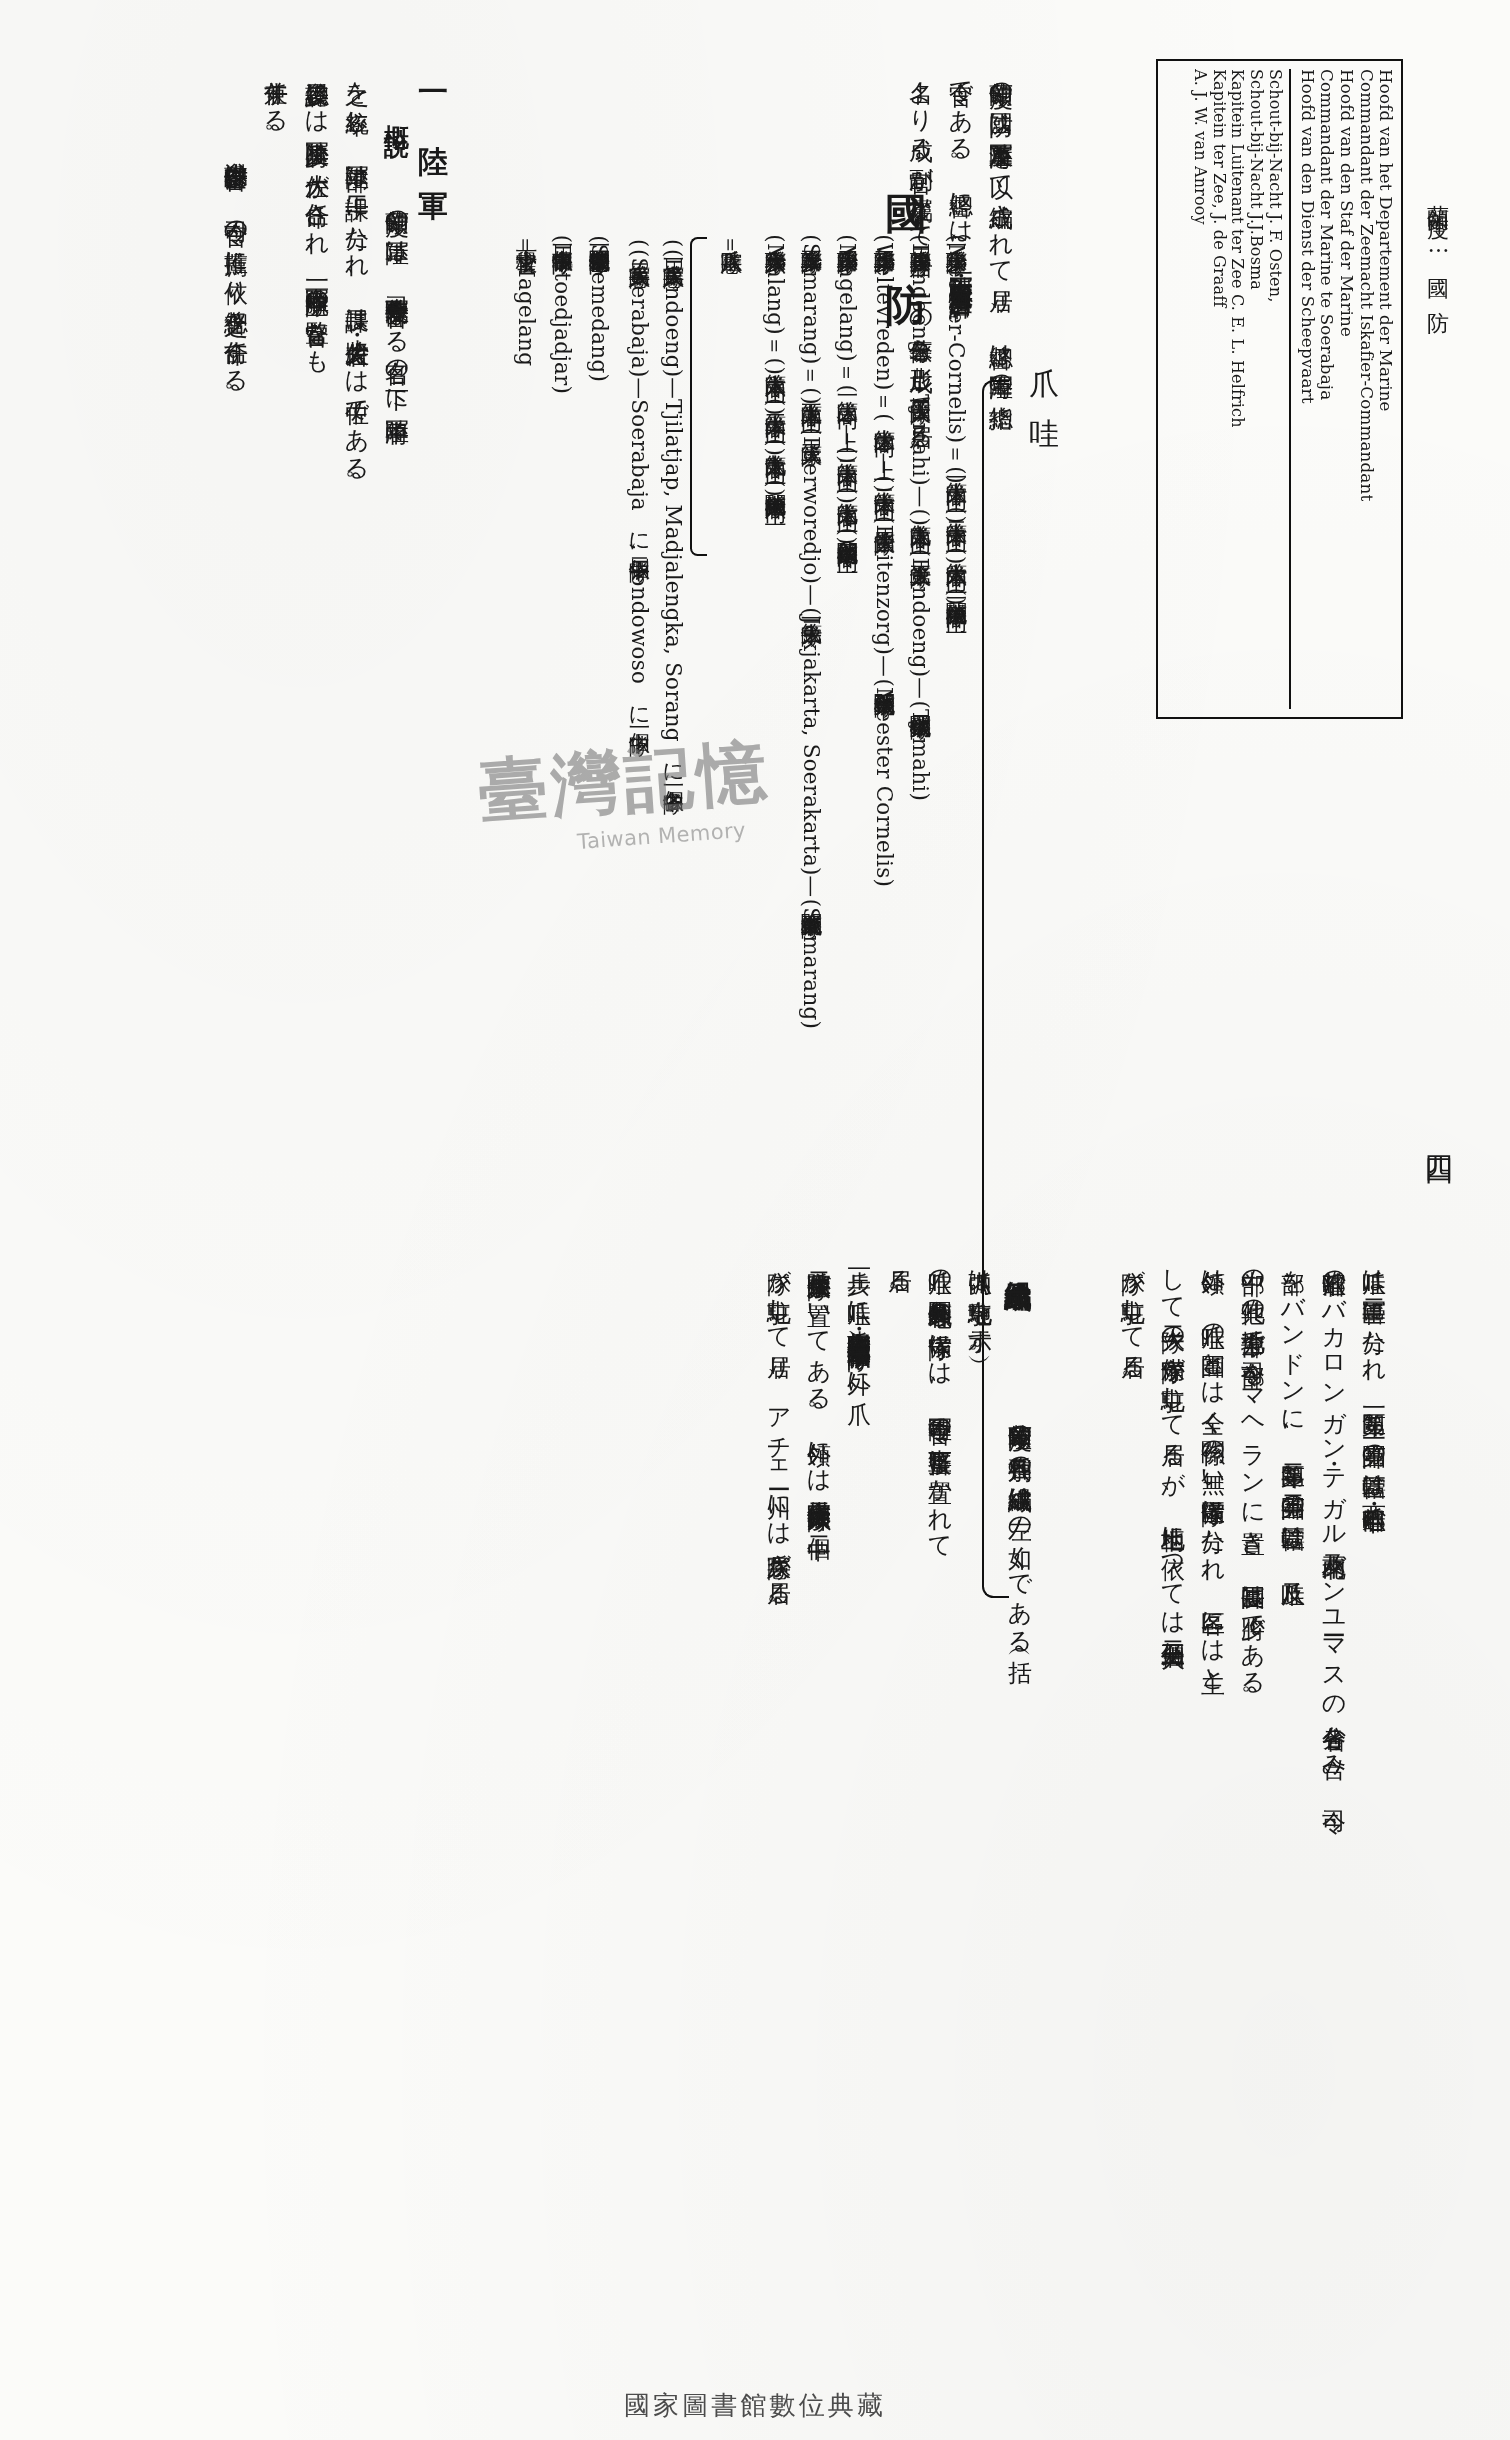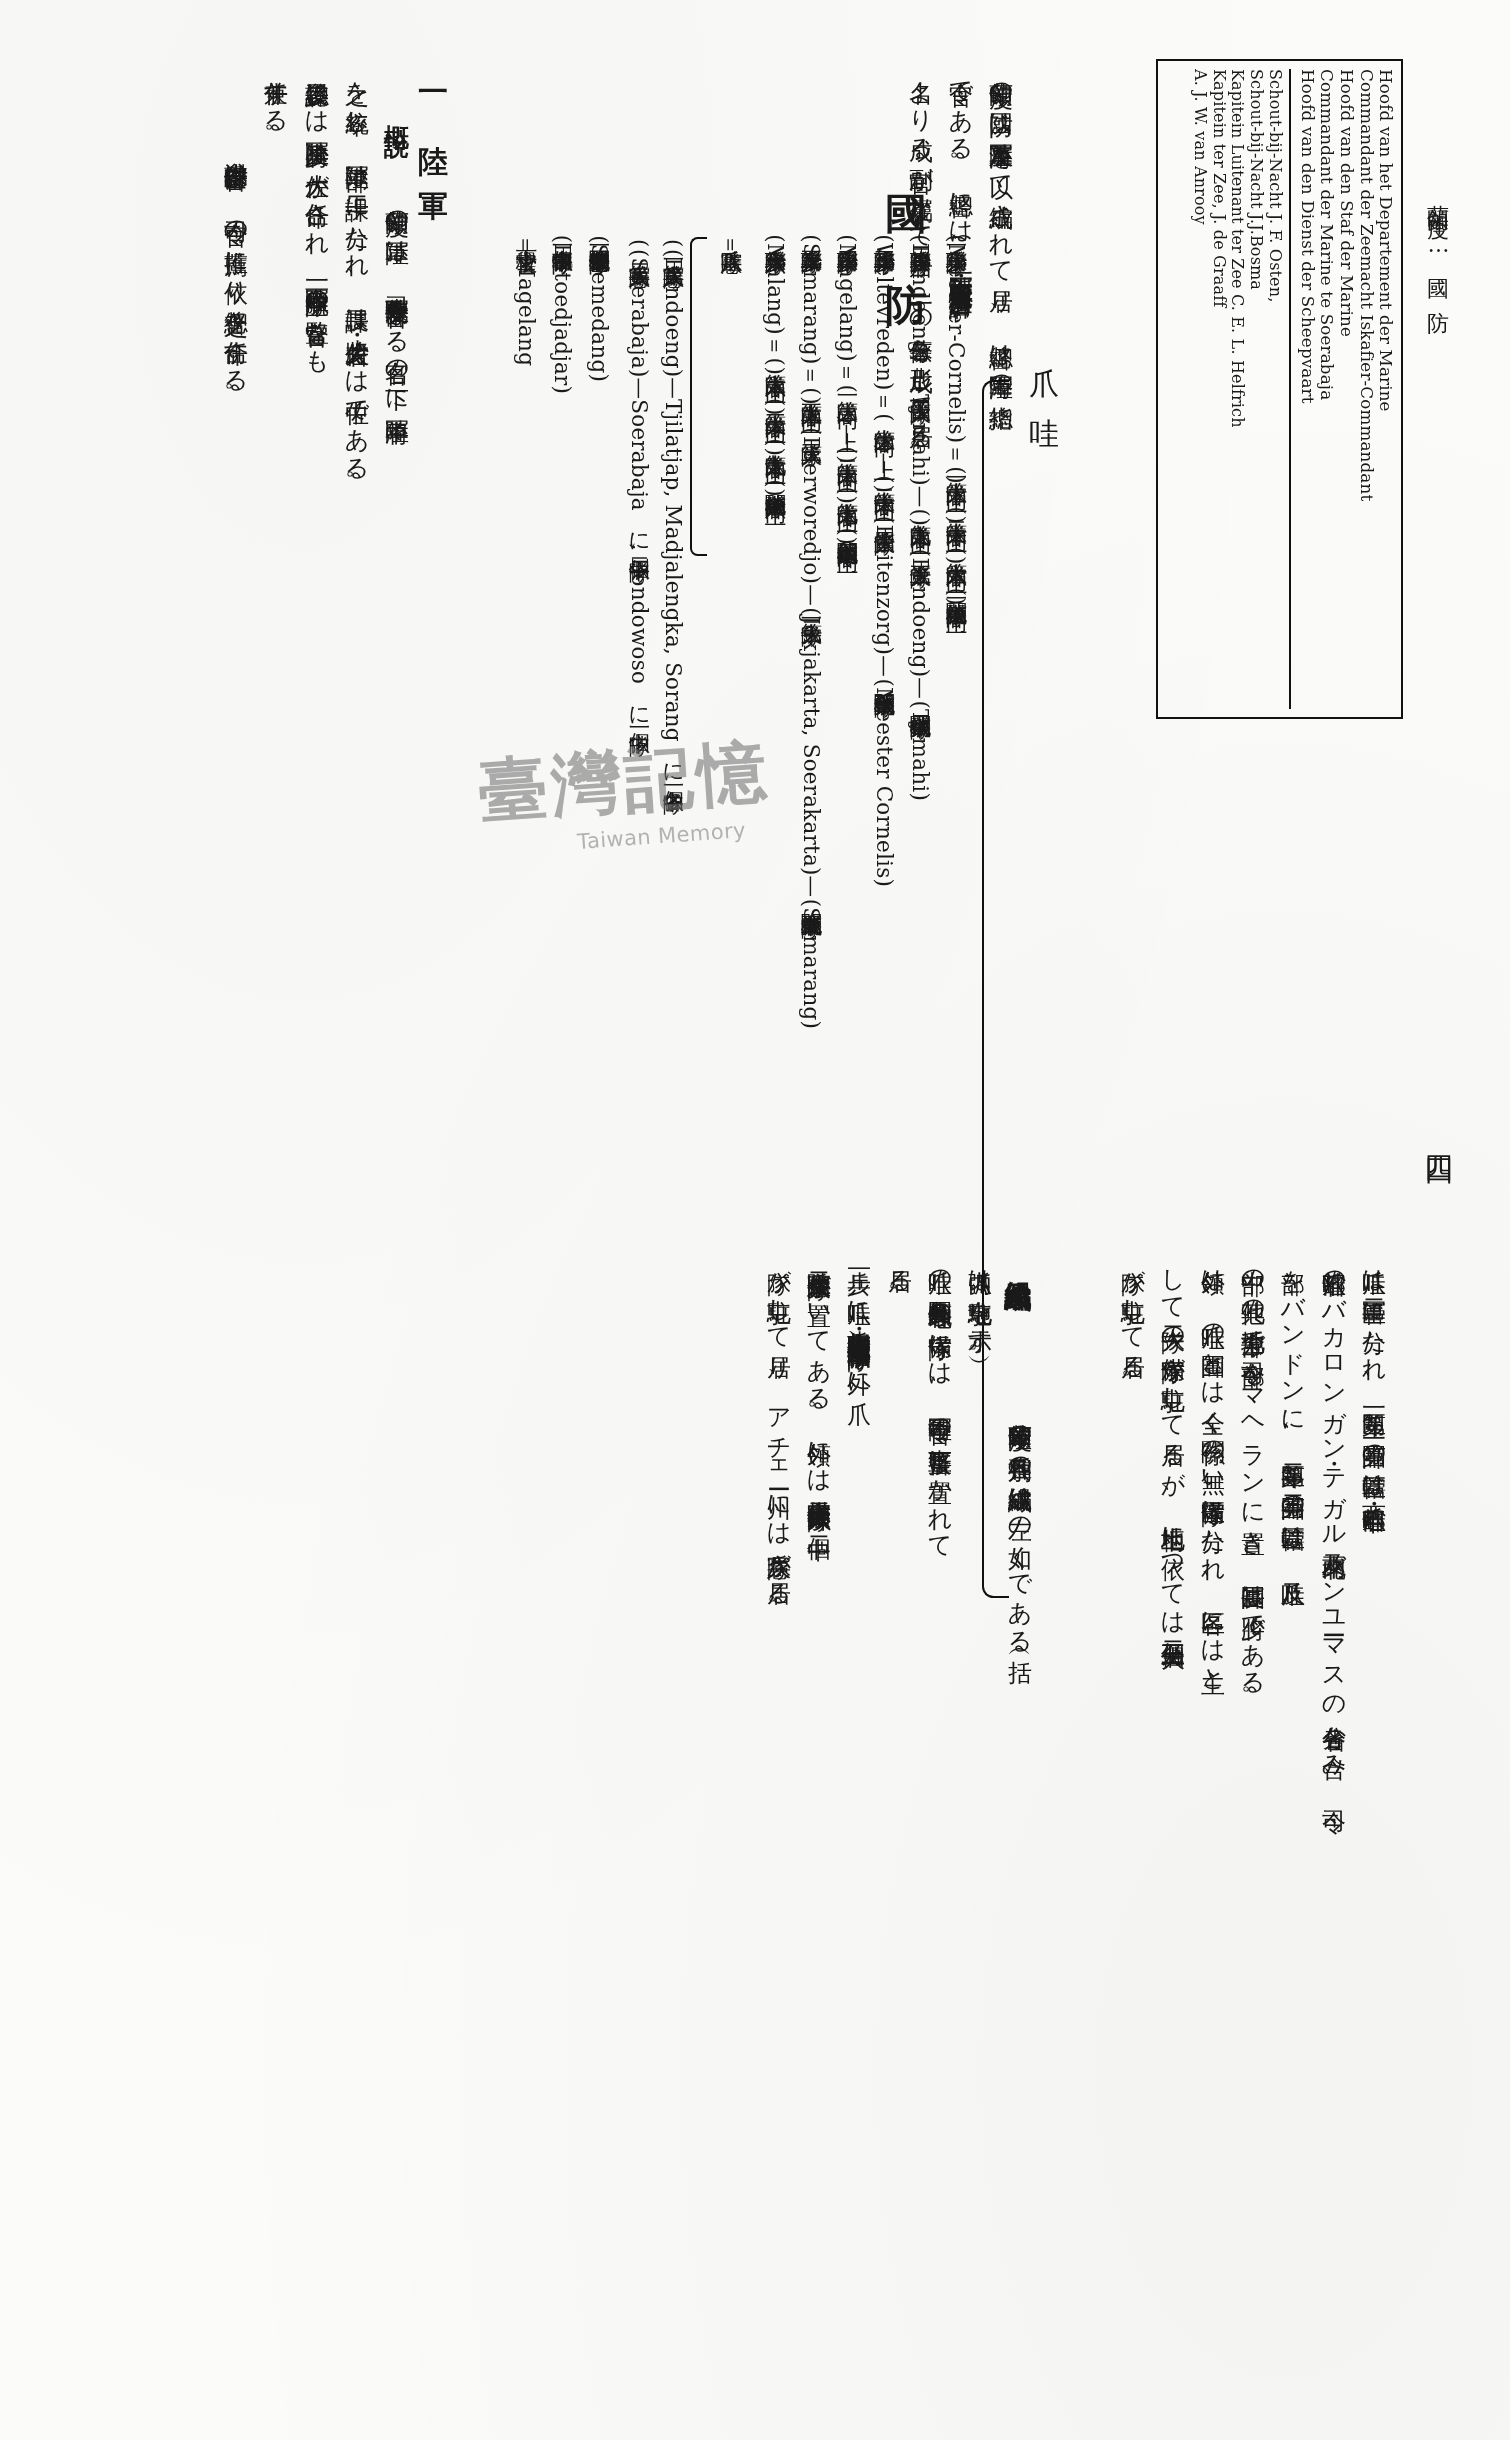--- a/index.html
+++ b/index.html
@@ -323,15 +323,16 @@
   <div class="rcol" style="right:598px; top:1252px;">居る。</div>
   <div class="rcol" style="right:639px; top:1252px;">步兵—爪哇に步兵六個聯隊・機關銃隊六個中隊・自轉車隊一個中隊、外に爪</div>
   <div class="rcol" style="right:679px; top:1252px;">哇憲兵隊二個大隊が置いてある。外領には守備隊步兵十二個大隊以外に二個中</div>
   <div class="rcol" style="right:719px; top:1252px;">隊が駐屯して居り、アチェー州には憲兵隊が居る。</div>
 
   <div id="watermark">
     <div class="wm-cn">臺灣記憶</div>
     <div class="wm-en">Taiwan Memory</div>
   </div>
 
+  <div id="footer-stamp">國家圖書館數位典藏</div>
 
 </div>
 
 
 </body></html>

